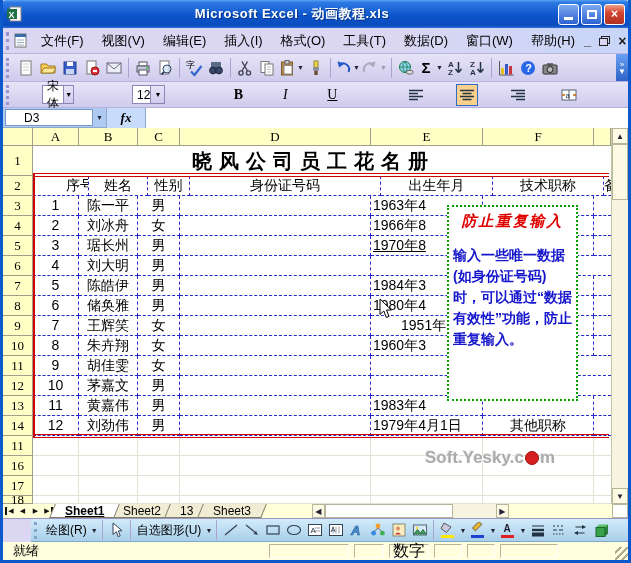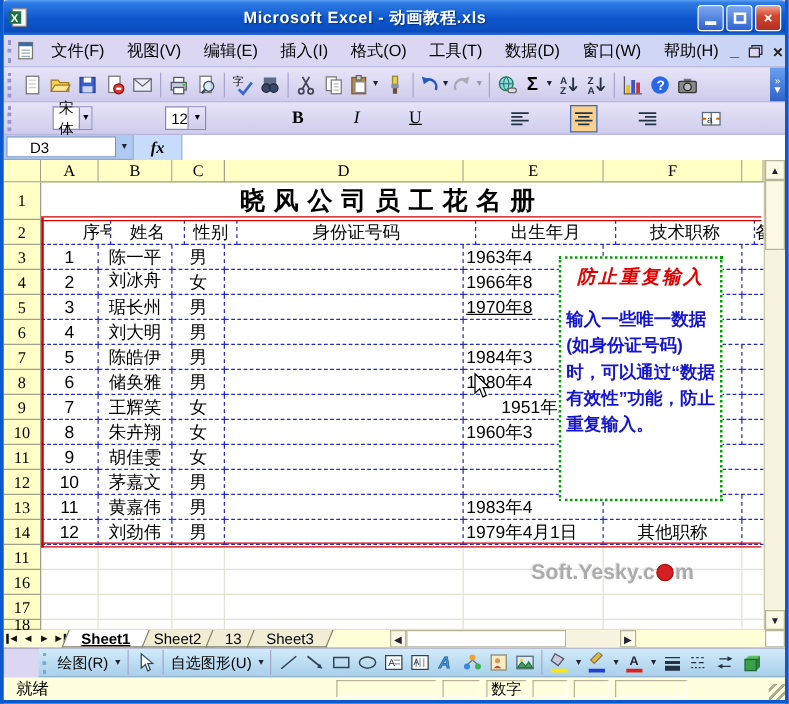--- a/index.html
+++ b/index.html
@@ -115,21 +115,21 @@
     background:linear-gradient(#D2EBFA,#A9CFEA);border-bottom:1px solid #7FA8C8;display:flex;align-items:center;font-size:12px;margin-left:28px;}
   .drawbar .grip{width:5px;height:17px;border-left:3px dotted #7FA8C8;margin:0 4px 0 3px;}
   .dtext{padding:0 3px;white-space:nowrap;}
   .drawbar .tbbtn{width:21px;height:20px;}
   .colorbtn{position:relative;width:21px;height:20px;display:flex;flex-direction:column;align-items:center;justify-content:center;}
   .cbar{width:13px;height:3px;margin-top:1px;}
   
   .statusbar{position:absolute;left:0;top:542px;width:625px;height:18px;background:#FFFFDE;display:flex;align-items:center;font-size:13px;}
   .ready{padding-left:10px;flex:none;}
   .spanel{height:14px;border:1px solid #B8B49A;border-right-color:#FFF;border-bottom-color:#FFF;margin-left:5px;flex:none;}
-  .numpanel{display:flex;align-items:center;justify-content:center;font-size:12px;padding:0 3px;}
+  .numpanel{display:flex;align-items:center;justify-content:center;font-size:16px;padding:0 3px;}
   .grip-corner{position:absolute;right:0;bottom:0;width:13px;height:13px;
     background:repeating-linear-gradient(135deg,transparent 0 3px,#B0AC90 3px 5px);}
   svg{display:block;}
 </style>
 </head>
 <body>
 
 <div class="window">
 
   <div class="titlebar">

